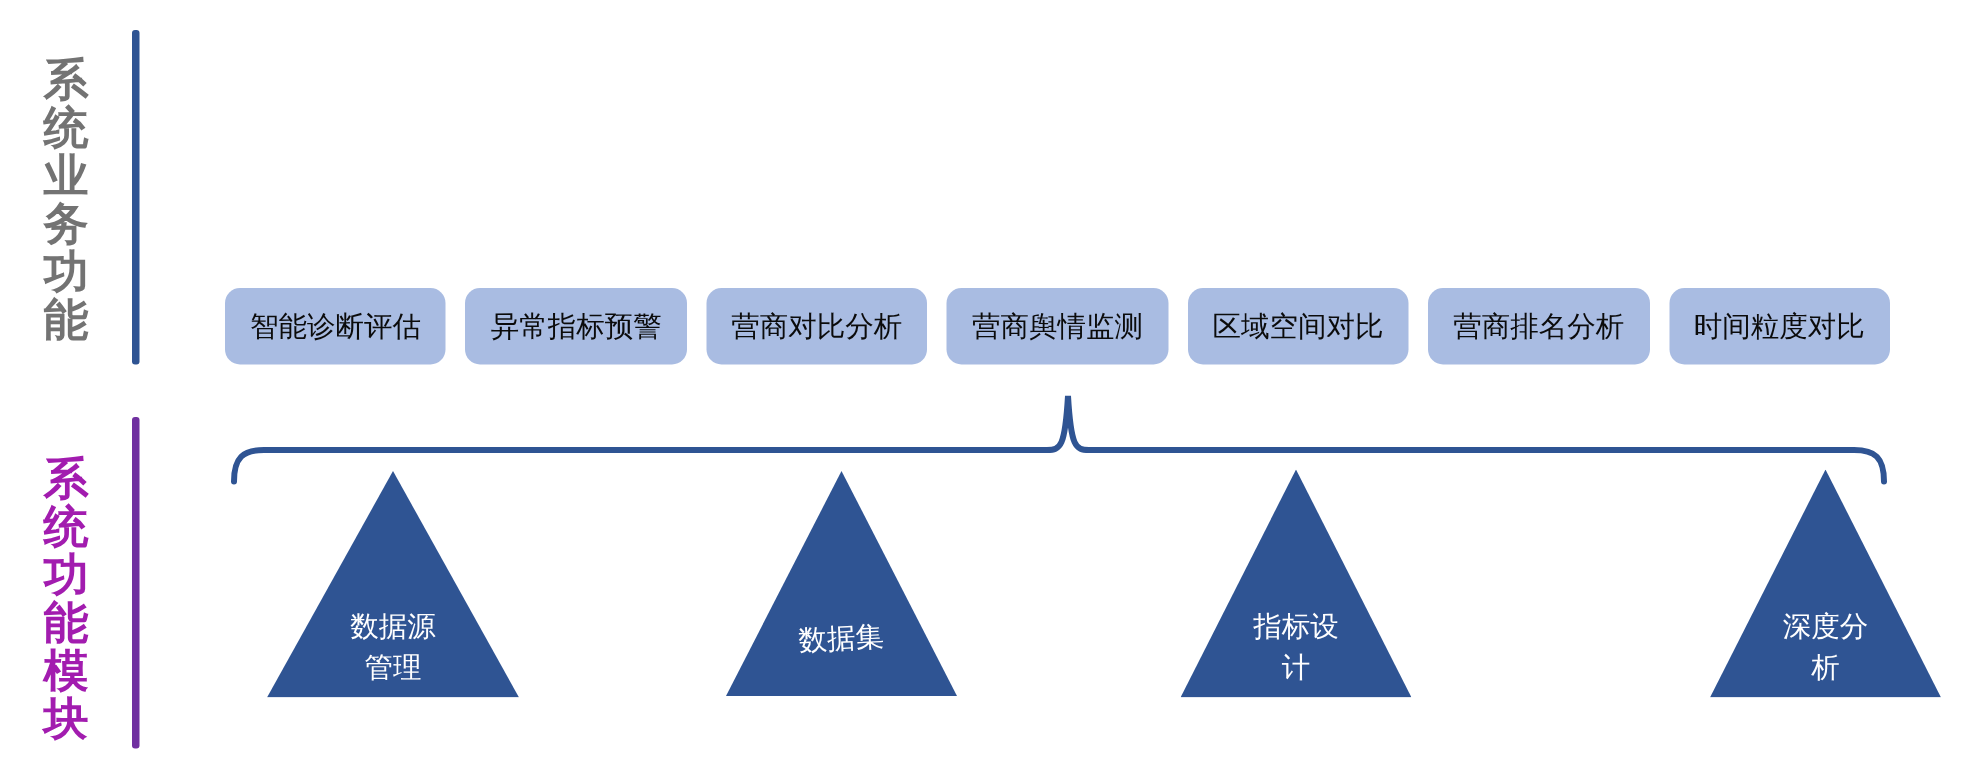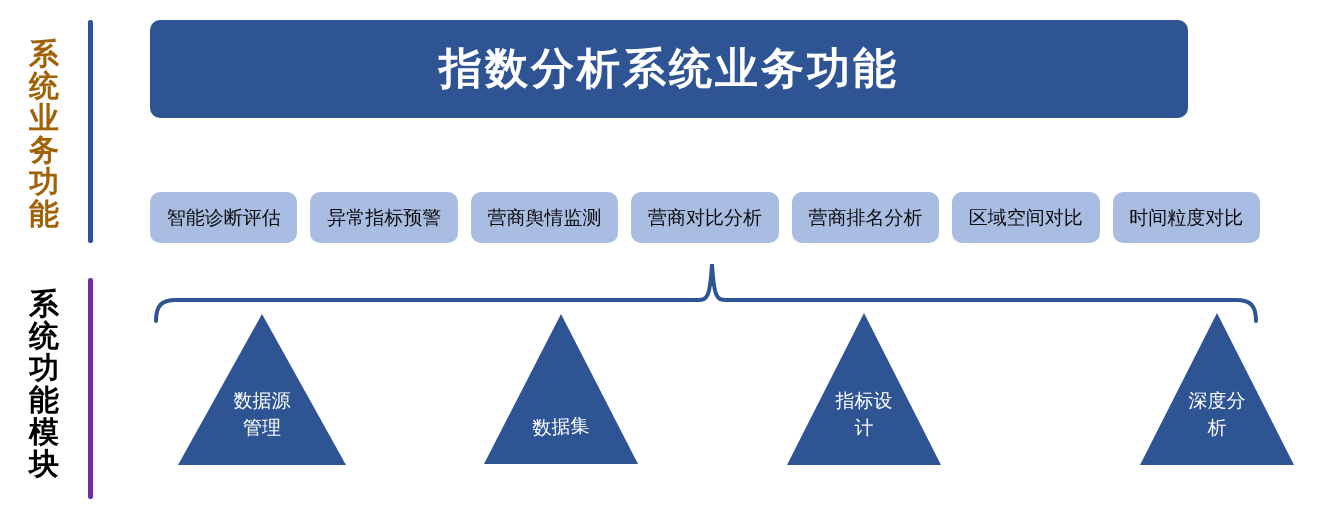--- a/index.html
+++ b/index.html
@@ -16,22 +16,22 @@
   .v-label {
     position: absolute;
     width: 36px;
     font-size: 30px;
     line-height: 32px;
     font-weight: 600;
     text-align: center;
     word-break: break-all;
     letter-spacing: 0;
   }
-  .v-label.blue   { left: 26px; top: 38px;  color: #a16207; }
-  .v-label.purple { left: 26px; top: 288px; color: #000000; }
+  .v-label.blue   { left: 26px; top: 38px;  color: #737373; }
+  .v-label.purple { left: 26px; top: 304px; color: #a21caf; }
   .v-line {
     position: absolute;
     width: 5px;
     border-radius: 2px;
   }
   .v-line.blue-line   { left: 88px; top: 20px;  height: 223px; background: #2F5493; }
   .v-line.purple-line { left: 88px; top: 278px; height: 221px; background: #7030A0; }
 
   
   .header {
@@ -85,46 +85,43 @@
     justify-content: flex-end; align-items: center;
     color: #ffffff;
     font-size: 19px;
     line-height: 27px;
     text-align: center;
   }
   .triangle.t1 { left: 178px;  top: 314px; width: 168px; height: 151px; }
   .triangle.t2 { left: 484px;  top: 314px; width: 154px; height: 150px; }
   .triangle.t3 { left: 787px;  top: 313px; width: 154px; height: 152px; align-items: center; }
   .triangle.t4 { left: 1140px; top: 313px; width: 154px; height: 152px; }
-  .tri-label { padding-bottom: 24px; }
+  .tri-label { padding-bottom: 6px; }
   .triangle.t2 .tri-label { padding-bottom: 24px; transform: rotate(-3deg); }
   .tri-label span { display: block; }
 </style>
 </head>
 <body>
 
 <div id="canvas">
 
   <div class="v-label blue">系统业务功能</div>
   <div class="v-line blue-line"></div>
 
   <div class="v-label purple">系统功能模块</div>
   <div class="v-line purple-line"></div>
 
-  <div class="header">
-    <div class="header-title">指数分析系统业务功能</div>
-  </div>
 
   <div class="box-row">
     <div class="func-box">智能诊断评估</div>
     <div class="func-box">异常指标预警</div>
+    <div class="func-box">营商对比分析</div>
     <div class="func-box">营商舆情监测</div>
-    <div class="func-box">营商对比分析</div>
+    <div class="func-box">区域空间对比</div>
     <div class="func-box">营商排名分析</div>
-    <div class="func-box">区域空间对比</div>
     <div class="func-box">时间粒度对比</div>
   </div>
 
   <svg class="brace" viewBox="0 0 1112 72" xmlns="http://www.w3.org/2000/svg" aria-hidden="true">
     <path d="M 6,66 C 6,50 12,45 26,45 L 548,45 C 557,45 560,43 562,9 C 564,43 567,45 576,45 L 1086,45 C 1100,45 1106,50 1106,66" fill="none" stroke="#2F5493" stroke-width="4" stroke-linecap="round"></path>
   </svg>
 
   <div class="triangle t1">
     <div class="tri-label">
       <span>数据源</span>

